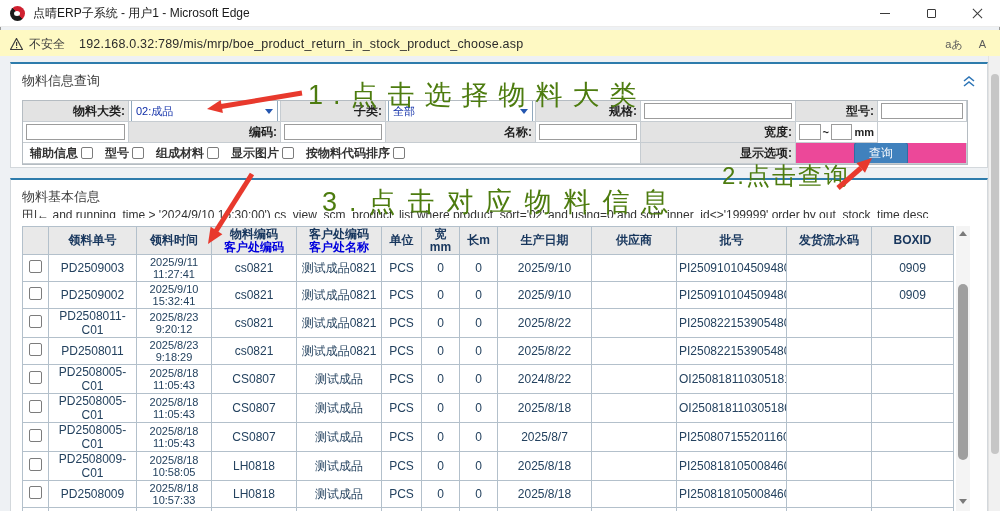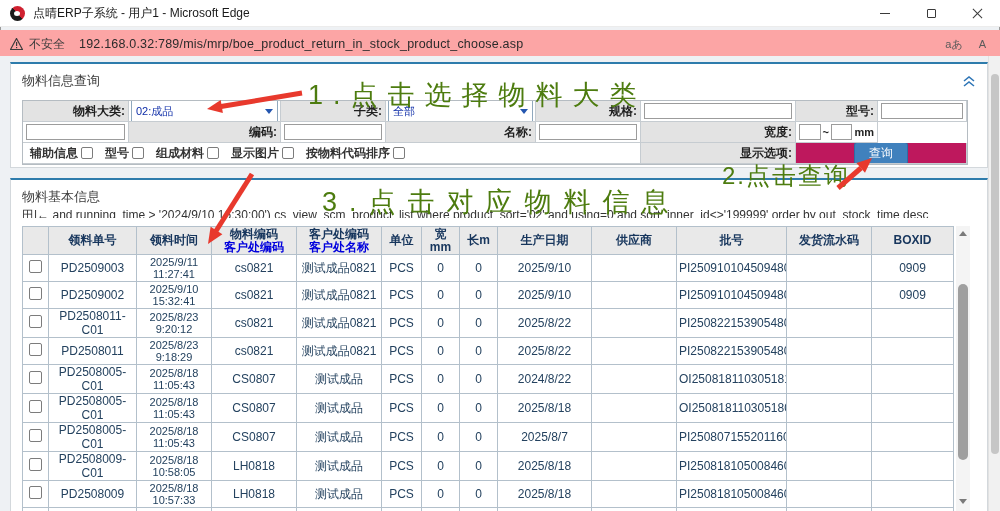--- a/index.html
+++ b/index.html
@@ -19,21 +19,21 @@
     background:#fff; border-radius:50%; }
   .win-title { font-size:12px; color:#1a1a1a; }
   .win-controls { margin-left:auto; display:flex; height:100%; }
   .wc { width:46px; height:100%; display:flex; align-items:center; justify-content:center; }
   .glyph-min { width:10px; height:1px; background:#3a3a3a; display:block; }
   .glyph-max { width:9px; height:9px; border:1px solid #3a3a3a; border-radius:1px; display:block; }
   .glyph-x { position:relative; width:11px; height:11px; display:block; }
   .glyph-x::before,.glyph-x::after { content:""; position:absolute; left:-1px; top:5px; width:13px; height:1px; background:#3a3a3a; }
   .glyph-x::before{ transform:rotate(45deg);} .glyph-x::after{ transform:rotate(-45deg);}
   
-  .addressbar { position:absolute; top:30px; left:0; width:1000px; height:29px; background:#fca5a5;
+  .addressbar { position:absolute; top:30px; left:0; width:1000px; height:29px; background:#fef9c3;
     border-bottom:1px solid #d7d7d7; display:flex; align-items:center; }
   .warn-icon { margin:0 6px 0 10px; display:flex; }
   .security-label { font-size:12px; color:#3c3c3c; margin-right:14px; }
   .url-text { font-size:12.5px; color:#2b2b2b; letter-spacing:0.2px; }
   .addr-right { margin-left:auto; display:flex; align-items:center; gap:16px; margin-right:14px; }
   .addr-ic { font-size:11px; color:#5a5a5a; }
   
   .page { position:absolute; top:56px; left:0; width:1000px; height:455px; background:#eef1f4; overflow:hidden; }
   .panel { position:absolute; left:10px; width:978px; background:#fff;
     border:1px solid #d3d8dc; border-top:2px solid #2e7cac; }
@@ -53,21 +53,21 @@
     font-size:11px; color:#0f2ea8; }
   .sel-arr { width:0; height:0; border-left:4px solid transparent; border-right:4px solid transparent;
     border-top:5px solid #2456b0; }
   .txt { flex:1; height:16px; margin:0 3px; border:1px solid #9c9c9c; font-size:11px; padding:0 2px;
     min-width:0; font-family:inherit; color:#1f2f6e; }
   .wr { gap:2px; padding:0 3px; font-size:11px; color:#222; font-weight:bold; }
   .wr .txt { margin:0; }
   .opts { grid-column:span 5; gap:12px; padding-left:7px; font-size:12px; font-weight:bold; color:#333; }
   .opt { display:flex; align-items:center; gap:3px; }
   .cb { width:12px; height:12px; border:1px solid #7c7c7c; background:#fff; border-radius:2px; display:inline-block; }
-  .btncell { grid-column:span 2; background:#be185d; justify-content:center; }
+  .btncell { grid-column:span 2; background:#ec4899; justify-content:center; }
   .qbtn { background:#4081bd; border:1px solid #2f6da3; border-radius:3px; color:#fff;
     font-size:12px; padding:2px 14px; font-family:inherit; }
   
   #panel-table { top:122px; height:404px; }
   .debug { position:absolute; top:28px; left:11px; right:36px; height:10px; overflow:hidden;
     line-height:15px; font-size:12px; color:#333; white-space:nowrap; }
   .table-wrap { position:absolute; top:46px; left:11px; width:948px; }
   table { border-collapse:collapse; table-layout:fixed; width:931px; background:#fff; }
   th,td { border:1px solid #b3c0cb; text-align:center; overflow:hidden; padding:0 2px; }
   thead th { height:28px; background:#e9e9e9; font-size:12px; font-weight:bold; color:#17365d; line-height:13px; }

